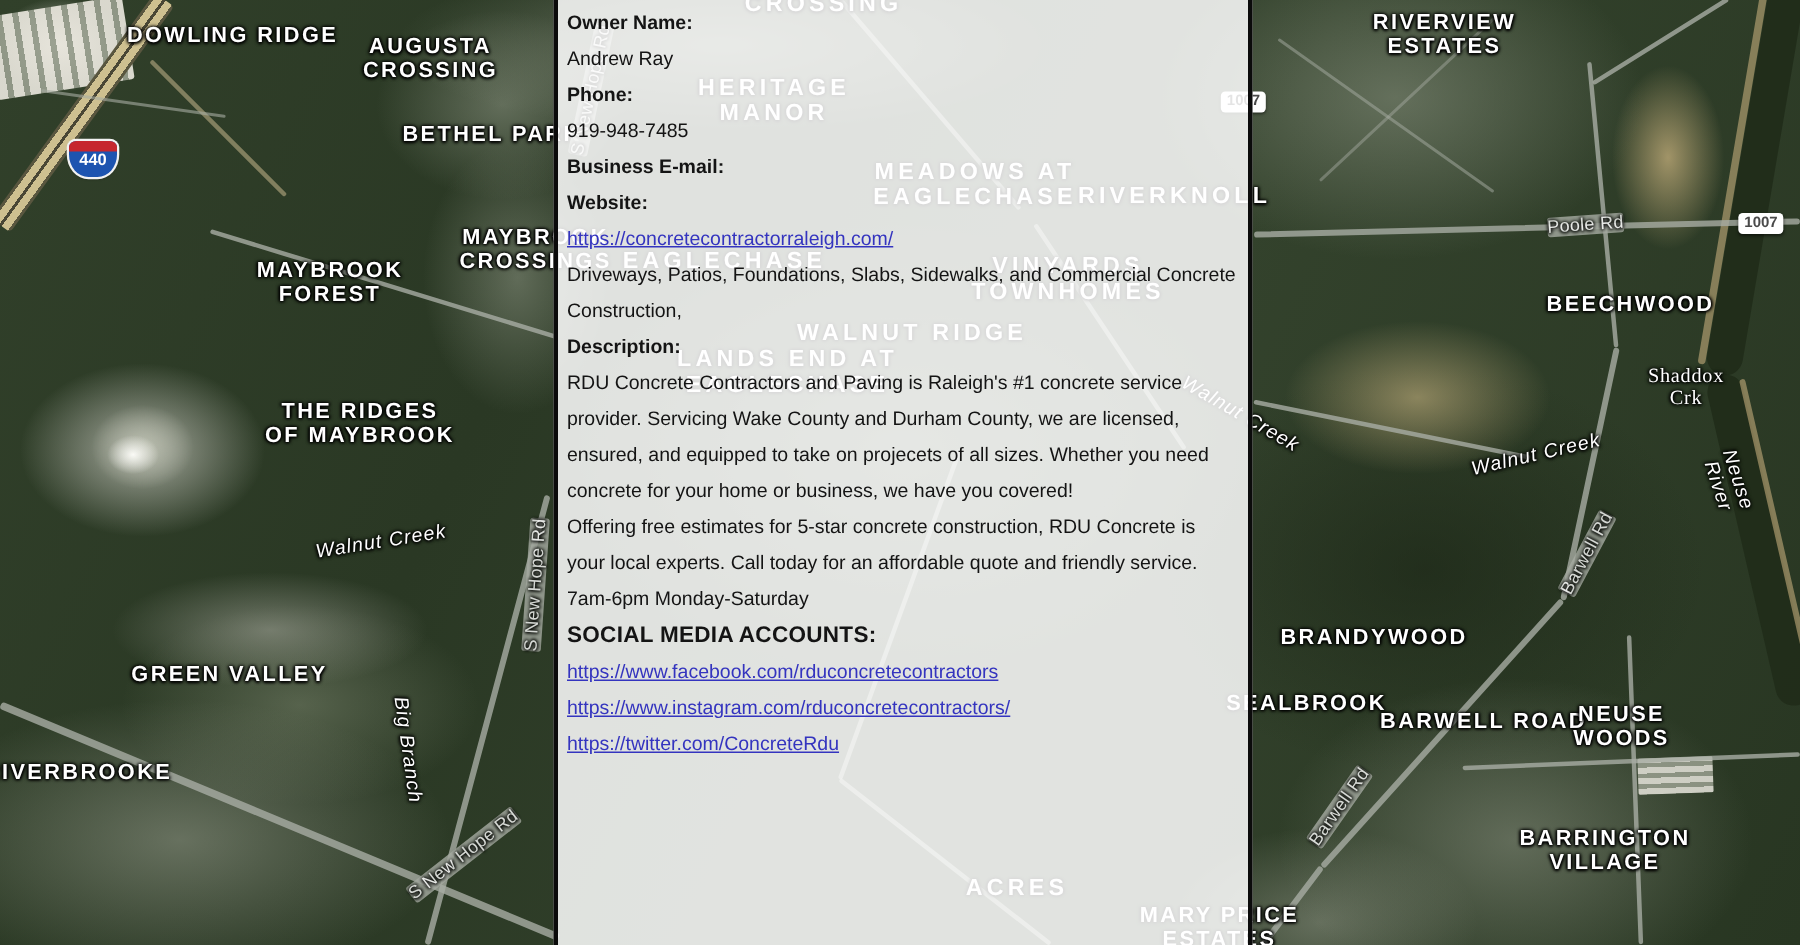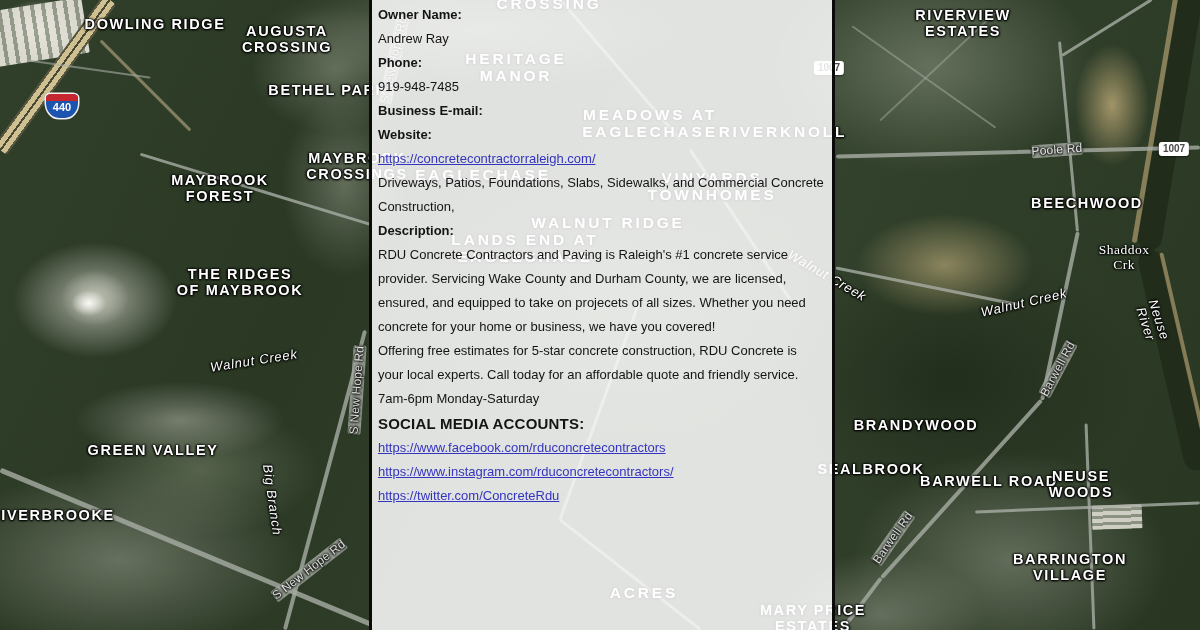--- a/index.html
+++ b/index.html
@@ -153,21 +153,21 @@
         <div class="lbl area lg" style="left: 650px; top: 124px; transform: translate(-50%, -50%) rotate(0deg);">MEADOWS AT
 EAGLECHASE</div>
         <div class="lbl area lg" style="left: 783px; top: 132px; transform: translate(-50%, -50%) rotate(0deg);">RIVERKNOLL</div>
         <div class="lbl area lg" style="left: 712px; top: 187px; transform: translate(-50%, -50%) rotate(0deg);">VINYARDS
 TOWNHOMES</div>
         <div class="lbl area lg" style="left: 483px; top: 175px; transform: translate(-50%, -50%) rotate(0deg);">EAGLECHASE</div>
         <div class="lbl area lg" style="left: 608px; top: 223px; transform: translate(-50%, -50%) rotate(0deg);">WALNUT RIDGE</div>
         <div class="lbl area lg" style="left: 525px; top: 249px; transform: translate(-50%, -50%) rotate(0deg);">LANDS END AT
 EAGLECHASE</div>
         <div class="lbl water" style="left: 827px; top: 276px; transform: translate(-50%, -50%) rotate(30deg);">Walnut Creek</div>
-        <div class="lbl area lg" style="left: 644px; top: 593px; transform: translate(-50%, -50%) rotate(0deg);">ACRES</div>
+        <div class="lbl area lg" style="left: 678px; top: 593px; transform: translate(-50%, -50%) rotate(0deg);">ACRES</div>
       </div>
     <div id="shields">
         <div class="shield-i" style="left: 45px; top: 106px;">
           <div class="cap"></div>
           <span class="num">440</span>
         </div>
         <div class="shield-route" style="left: 829px; top: 68px;">1007</div>
         <div class="shield-route" style="left: 1174px; top: 149px;">1007</div>
       </div>
   </div>

